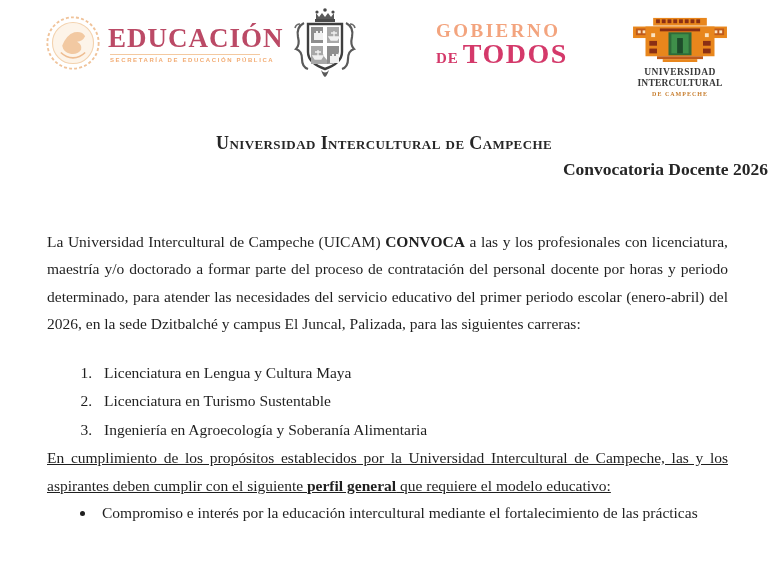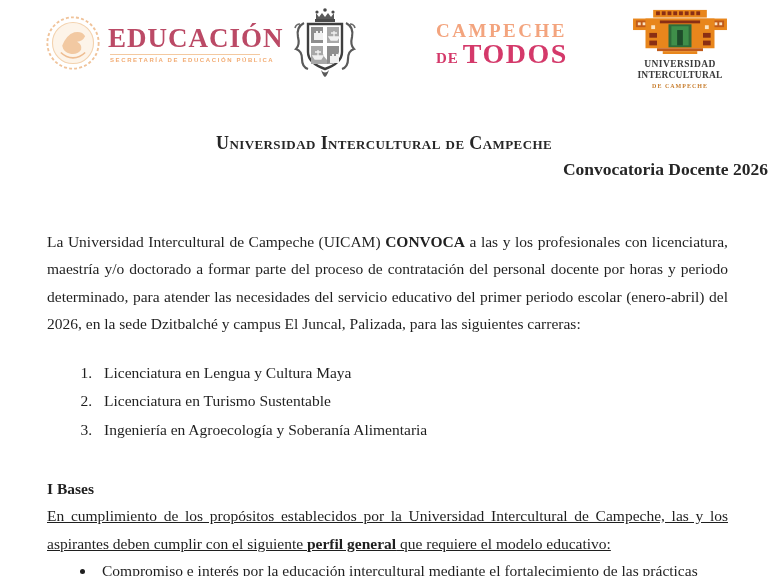--- a/index.html
+++ b/index.html
@@ -30,21 +30,21 @@
   }
 
   .logo-campeche { position: absolute; left: 286px; top: 7px; }
 
   .logo-gobierno { position: absolute; left: 436px; top: 21px; font-family: "Liberation Serif", serif; }
   .gob-line1 { font-weight: bold; font-size: 19px; letter-spacing: 2.5px; color: #f3a47e; line-height: 20px; }
   .gob-line2 { display: flex; align-items: baseline; margin-top: 1px; }
   .gob-de { font-weight: bold; font-size: 15px; color: #d4396a; letter-spacing: 1px; margin-right: 4px; }
   .gob-todos { font-weight: bold; font-size: 28px; color: #d4396a; letter-spacing: 1.5px; line-height: 24px; }
 
-  .logo-uicam { position: absolute; left: 630px; top: 8px; width: 100px; text-align: center; }
+  .logo-uicam { position: absolute; left: 630px; top: 16px; width: 100px; text-align: center; }
   .uicam-l1 { font-family: "Liberation Serif", serif; font-weight: bold; font-size: 9.5px; letter-spacing: .4px; color: #3a3a3a; line-height: 11px; margin-top: 1px; }
   .uicam-l2 { font-family: "Liberation Serif", serif; font-weight: bold; font-size: 9.5px; letter-spacing: .2px; color: #3a3a3a; line-height: 11px; }
   .uicam-l3 { font-family: "Liberation Serif", serif; font-weight: bold; font-size: 6px; letter-spacing: 1px; color: #c87e2e; line-height: 8px; margin-top: 1px; }
 
   
   .title-block { position: absolute; top: 130px; left: 0; width: 768px; text-align: center; color: #262626; }
   .doc-title {
     font-weight: bold; font-size: 18px; line-height: 26px;
     font-variant: small-caps; letter-spacing: .4px;
   }
@@ -111,21 +111,21 @@
       <path d="M28,33 v-7 h2 v-2 h2 v2 h2 v-2 h2 v2 h1 v7 z" fill="#f0f0f0"></path>
       <path d="M44,56 v-7 h2 v-2 h2 v2 h2 v-2 h2 v2 h1 v7 z" fill="#f0f0f0"></path>
 
       <path d="M43,30 h10 l-2,3 h-6 z M48,24 v6 M45,26 h6" stroke="#f0f0f0" stroke-width="1.3" fill="#f0f0f0"></path>
       <path d="M27,49 h10 l-2,3 h-6 z M32,43 v6 M29,45 h6" stroke="#f0f0f0" stroke-width="1.3" fill="#f0f0f0"></path>
 
       <path d="M35,63 q4,5 8,0 q-2,6 -4,7 q-2,-1 -4,-7" fill="#5a5a5a"></path>
     </svg>
 
     <div class="logo-gobierno">
-      <div class="gob-line1">CAMPECHE</div>
+      <div class="gob-line1">GOBIERNO</div>
       <div class="gob-line2">
         <span class="gob-de">DE</span>
         <span class="gob-todos">TODOS</span>
       </div>
     </div>
 
     <div class="logo-uicam">
       <svg width="96" height="46" viewBox="0 0 100 48">
 
         <rect x="22" y="2" width="56" height="8" fill="#e8861c"></rect>
@@ -184,21 +184,20 @@
   <div class="content">
 
     <p class="body-text intro"><span>La Universidad Intercultural de Campeche (UICAM) </span><b>CONVOCA</b><span> a las y los profesionales con licenciatura, maestría y/o doctorado a formar parte del proceso de contratación del personal docente por horas y periodo determinado, para atender las necesidades del servicio educativo del primer periodo escolar (enero-abril) del 2026, en la sede Dzitbalché y campus El Juncal, Palizada, para las siguientes carreras:</span></p>
 
     <ol class="careers">
       <li>Licenciatura en Lengua y Cultura Maya</li>
       <li>Licenciatura en Turismo Sustentable</li>
       <li>Ingeniería en Agroecología y Soberanía Alimentaria</li>
     </ol>
 
-    <div class="bases-heading">I Bases</div>
 
     <p class="body-text bases-para"><span>En cumplimiento de los propósitos establecidos por la Universidad Intercultural de Campeche, las y los aspirantes deben cumplir con el siguiente </span><b>perfil general</b><span> que requiere el modelo educativo:</span></p>
 
     <ul class="bullets">
       <li>Compromiso e interés por la educación intercultural mediante el fortalecimiento de las prácticas</li>
     </ul>
 
   </div>
 </div>
 

